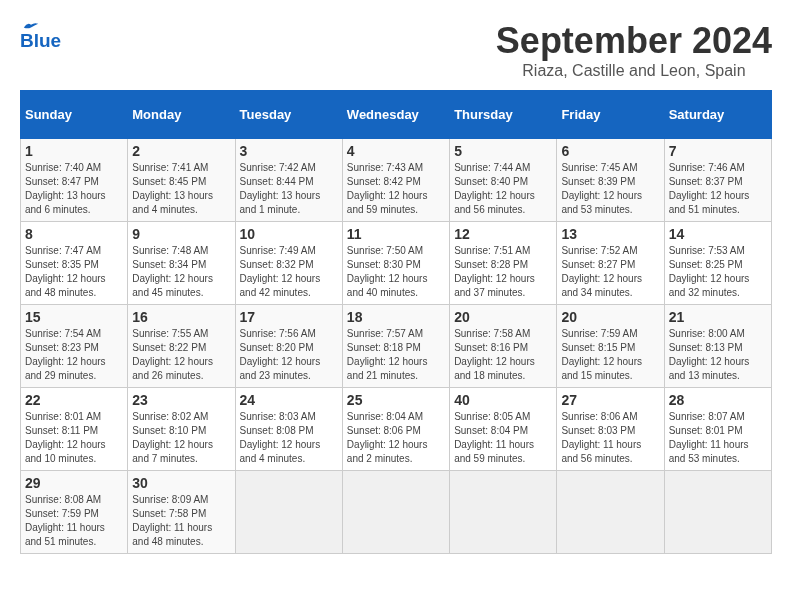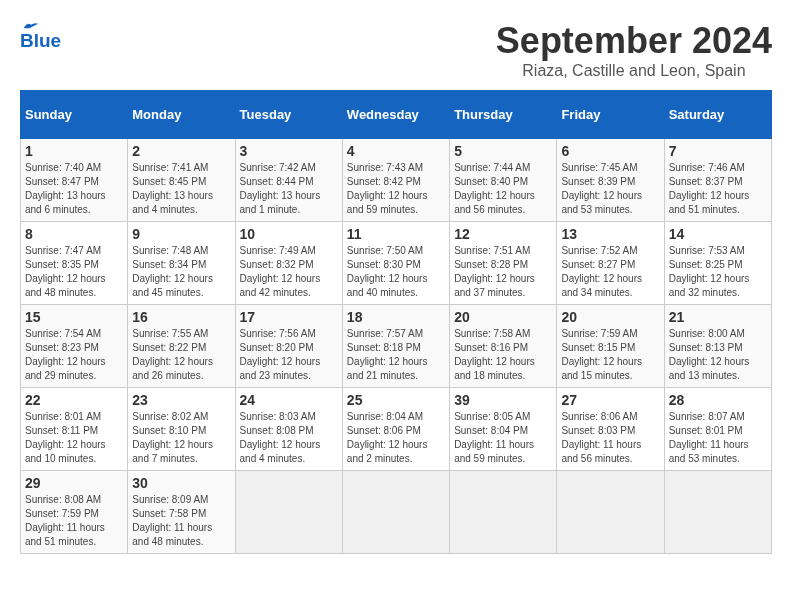--- a/index.html
+++ b/index.html
@@ -167,21 +167,21 @@
       </tr>
       <tr>
         <td><span class="day-number">22</span>
 <span class="day-info">Sunrise: 8:01 AM<br>Sunset: 8:11 PM<br>Daylight: 12 hours and 10 minutes.</span></td>
         <td><span class="day-number">23</span>
 <span class="day-info">Sunrise: 8:02 AM<br>Sunset: 8:10 PM<br>Daylight: 12 hours and 7 minutes.</span></td>
         <td><span class="day-number">24</span>
 <span class="day-info">Sunrise: 8:03 AM<br>Sunset: 8:08 PM<br>Daylight: 12 hours and 4 minutes.</span></td>
         <td><span class="day-number">25</span>
 <span class="day-info">Sunrise: 8:04 AM<br>Sunset: 8:06 PM<br>Daylight: 12 hours and 2 minutes.</span></td>
-        <td><span class="day-number">39</span>
+        <td><span class="day-number">40</span>
 <span class="day-info">Sunrise: 8:05 AM<br>Sunset: 8:04 PM<br>Daylight: 11 hours and 59 minutes.</span></td>
         <td><span class="day-number">27</span>
 <span class="day-info">Sunrise: 8:06 AM<br>Sunset: 8:03 PM<br>Daylight: 11 hours and 56 minutes.</span></td>
         <td><span class="day-number">28</span>
 <span class="day-info">Sunrise: 8:07 AM<br>Sunset: 8:01 PM<br>Daylight: 11 hours and 53 minutes.</span></td>
       </tr>
       <tr>
         <td><span class="day-number">29</span>
 <span class="day-info">Sunrise: 8:08 AM<br>Sunset: 7:59 PM<br>Daylight: 11 hours and 51 minutes.</span></td>
         <td><span class="day-number">30</span>

